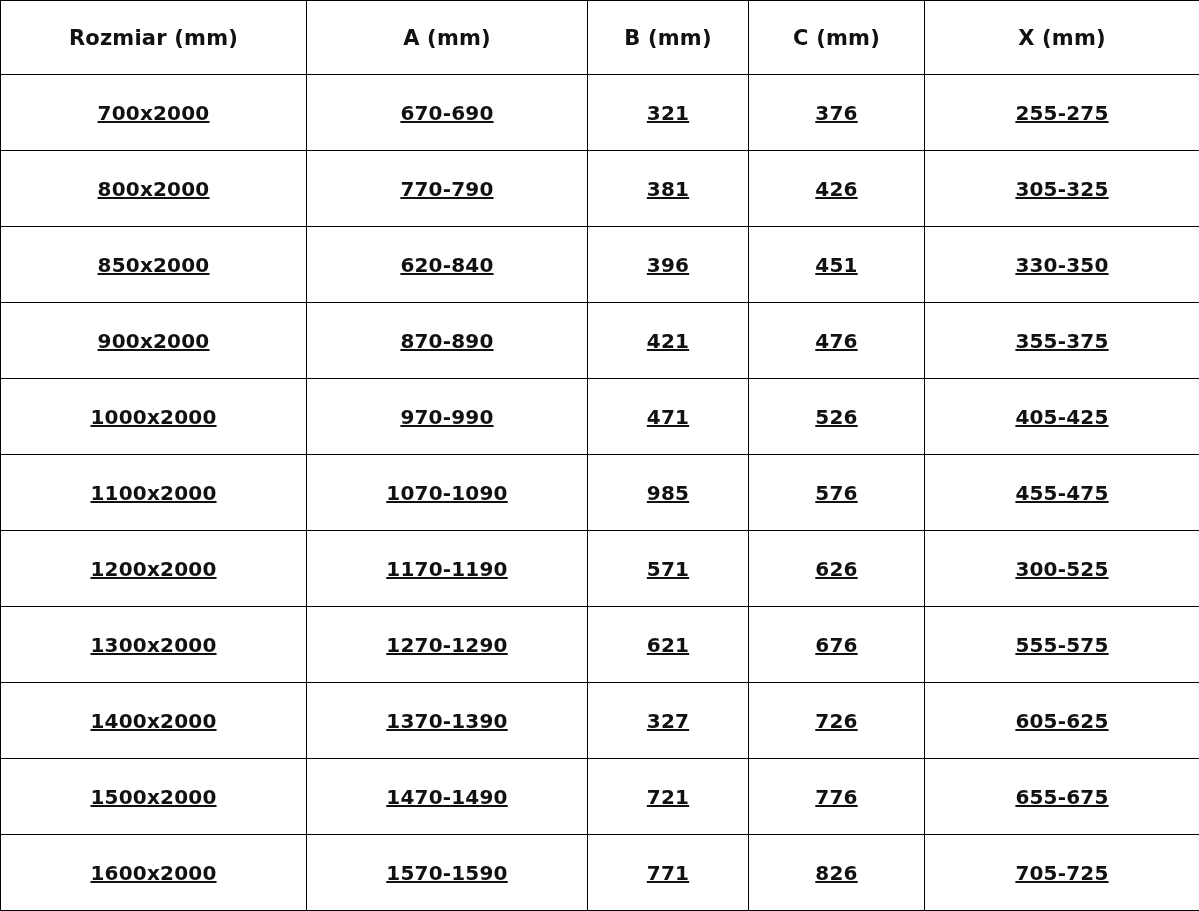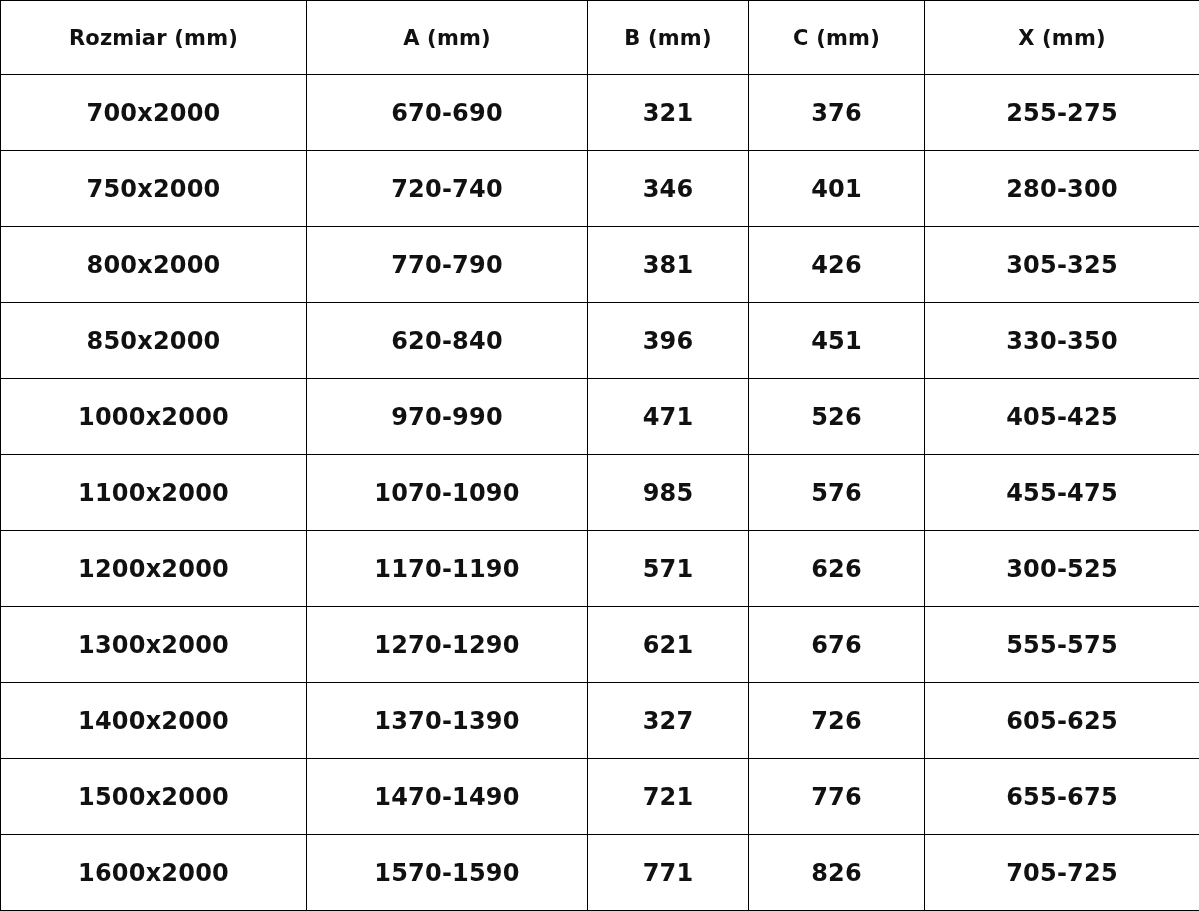--- a/index.html
+++ b/index.html
@@ -32,22 +32,23 @@
     vertical-align: middle;
     font-weight: bold;
     color: #111111;
     padding: 0;
   }
   table.size-table th {
     font-size: 21px;
     letter-spacing: 0.2px;
   }
   table.size-table td {
-    font-size: 24px;
+    font-size: 20px;
     letter-spacing: 0.2px;
+    text-decoration: underline;
   }
   
   col.c0 { width: 306px; }
   col.c1 { width: 281px; }
   col.c2 { width: 161px; }
   col.c3 { width: 176px; }
   col.c4 { width: 275px; }
 
   thead tr { height: 74px; }
   tbody tr { height: 69.7px; }
@@ -75,39 +76,39 @@
     </thead>
     <tbody>
       <tr>
         <td>700x2000</td>
         <td>670-690</td>
         <td>321</td>
         <td>376</td>
         <td>255-275</td>
       </tr>
       <tr>
-        <td>750x2000</td>
-        <td>720-740</td>
-        <td>346</td>
-        <td>401</td>
-        <td>280-300</td>
-      </tr>
-      <tr>
         <td>800x2000</td>
         <td>770-790</td>
         <td>381</td>
         <td>426</td>
         <td>305-325</td>
       </tr>
       <tr>
         <td>850x2000</td>
         <td>620-840</td>
         <td>396</td>
         <td>451</td>
         <td>330-350</td>
+      </tr>
+      <tr>
+        <td>900x2000</td>
+        <td>870-890</td>
+        <td>421</td>
+        <td>476</td>
+        <td>355-375</td>
       </tr>
       <tr>
         <td>1000x2000</td>
         <td>970-990</td>
         <td>471</td>
         <td>526</td>
         <td>405-425</td>
       </tr>
       <tr>
         <td>1100x2000</td>

